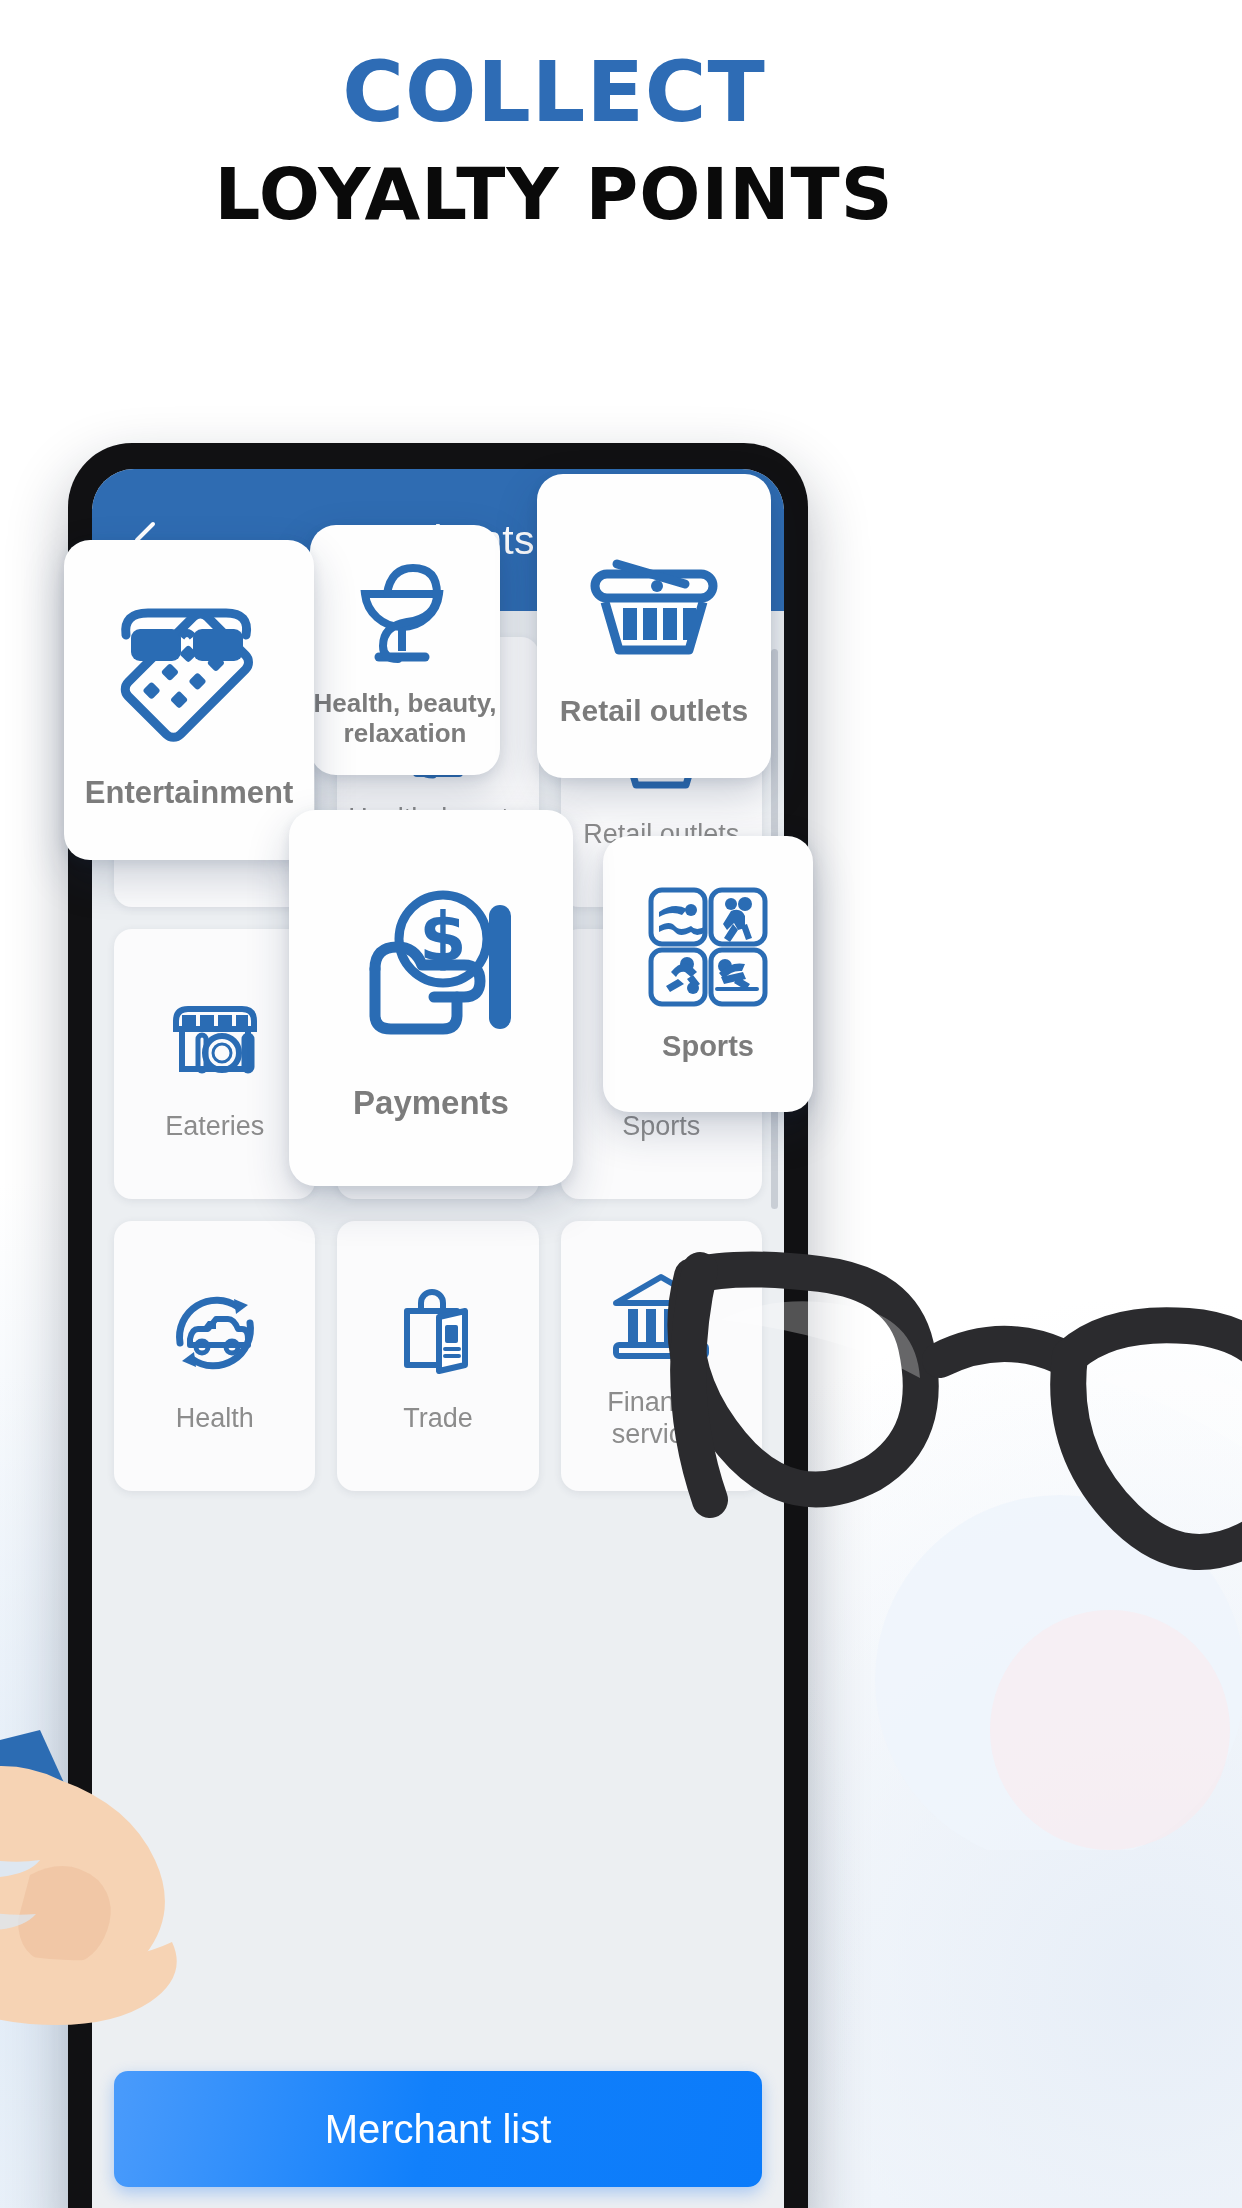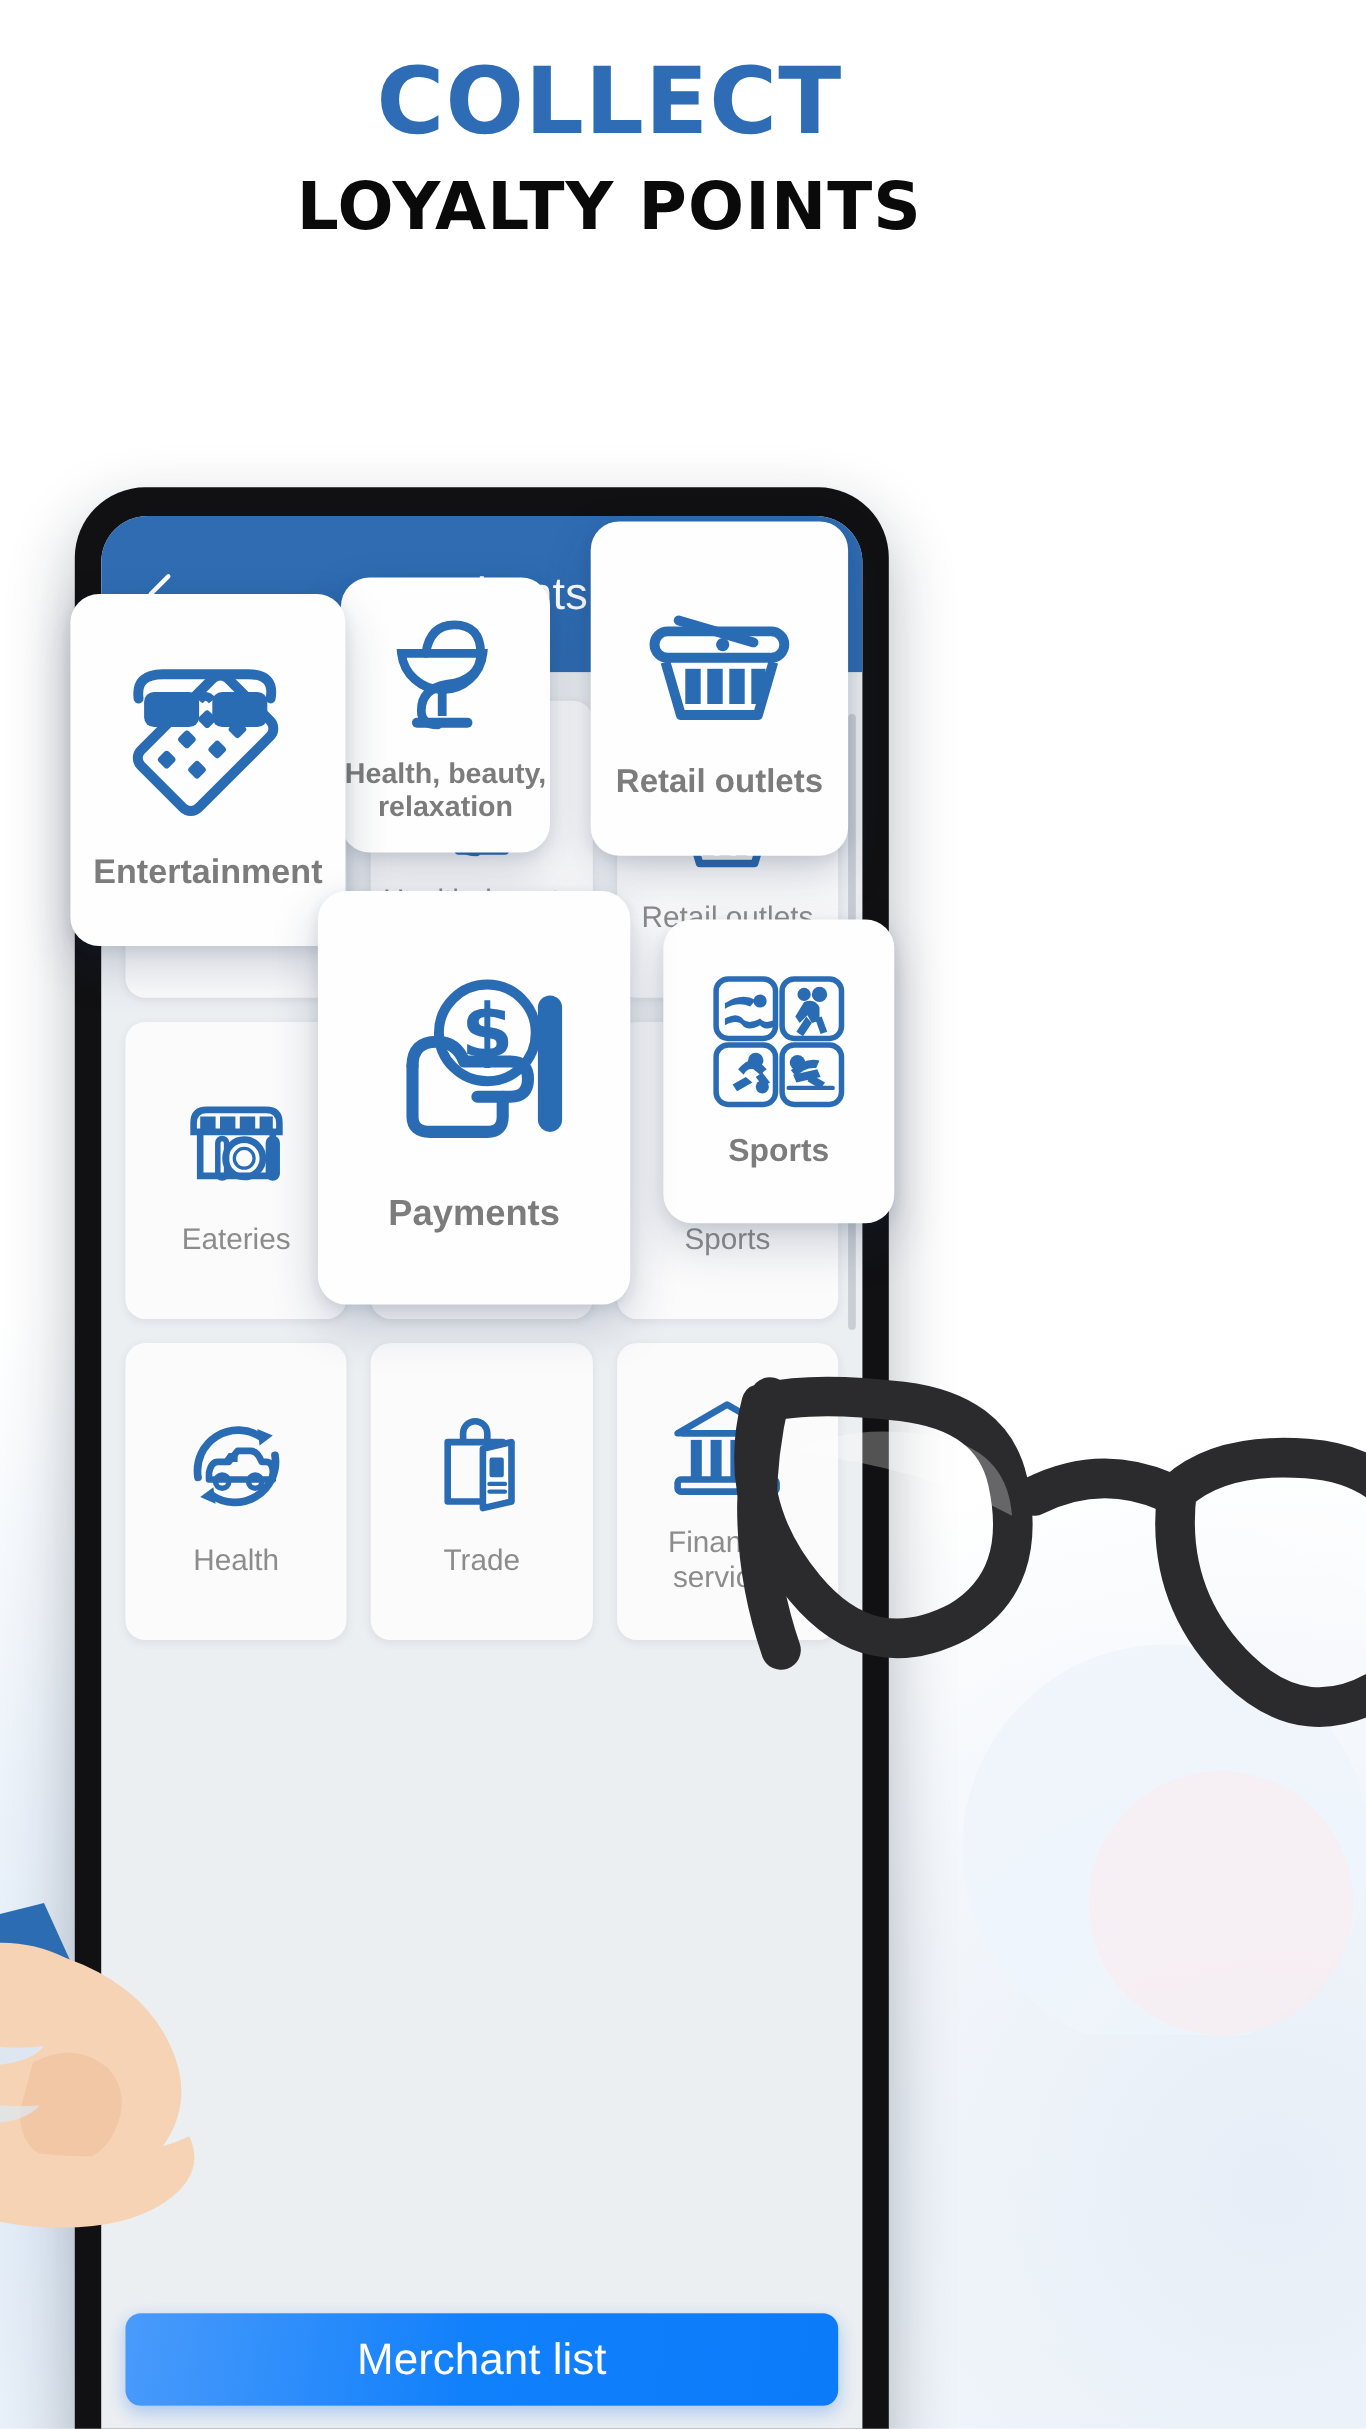--- a/index.html
+++ b/index.html
@@ -27,21 +27,21 @@
   }
   .headline .l1{
     display:block;
     font-size:84px; font-weight:700; letter-spacing:1px;
     color:#2e6cb5; line-height:1.0;
     font-family:"DejaVu Sans", sans-serif;
   }
   .headline .l2{
     display:block;
     margin-top:24px;
-    font-size:60px; font-weight:700; letter-spacing:1px;
+    font-size:72px; font-weight:700; letter-spacing:1px;
     color:#0a0a0a; line-height:1.0;
     font-family:"DejaVu Sans", sans-serif;
   }
 
   
   .phone{
     position:absolute;
     left:68px; top:443px;
     width:740px; height:1790px;
     background:#111113;
@@ -100,21 +100,21 @@
   .tile .ico{ width:110px; height:110px; display:block; }
   .tile .lbl{
     margin-top:16px;
     color:#8c8c8c; font-size:27px; font-weight:400;
     text-align:center; line-height:1.18;
   }
 
   
   .cta{
     position:absolute; left:22px; right:22px; bottom:46px;
-    height:84px; border-radius:14px;
+    height:116px; border-radius:14px;
     background:linear-gradient(100deg,#4a9bfb 0%, #1180fb 48%, #0b7bfa 100%);
     display:flex; align-items:center; justify-content:center;
     color:#fff; font-size:40px;
     box-shadow:0 6px 16px rgba(16,110,240,.30);
   }
 
   
   .float{
     position:absolute;
     background:#fefefe;

